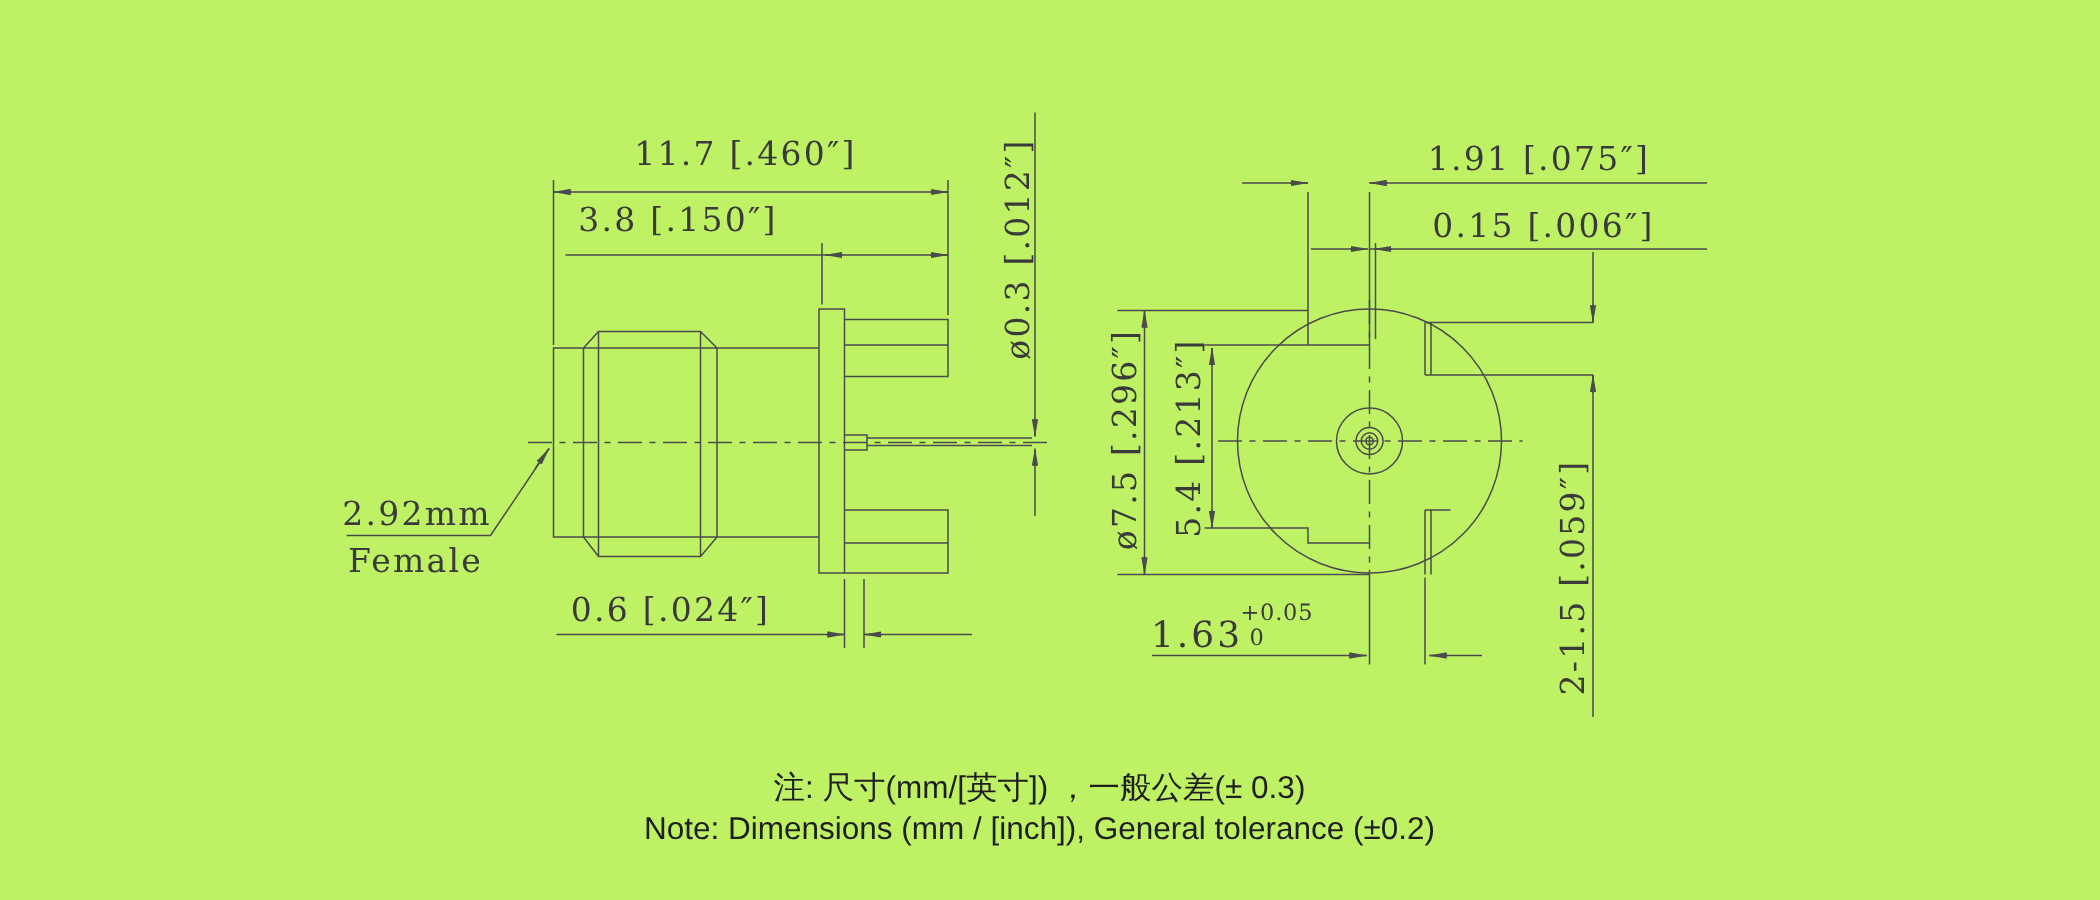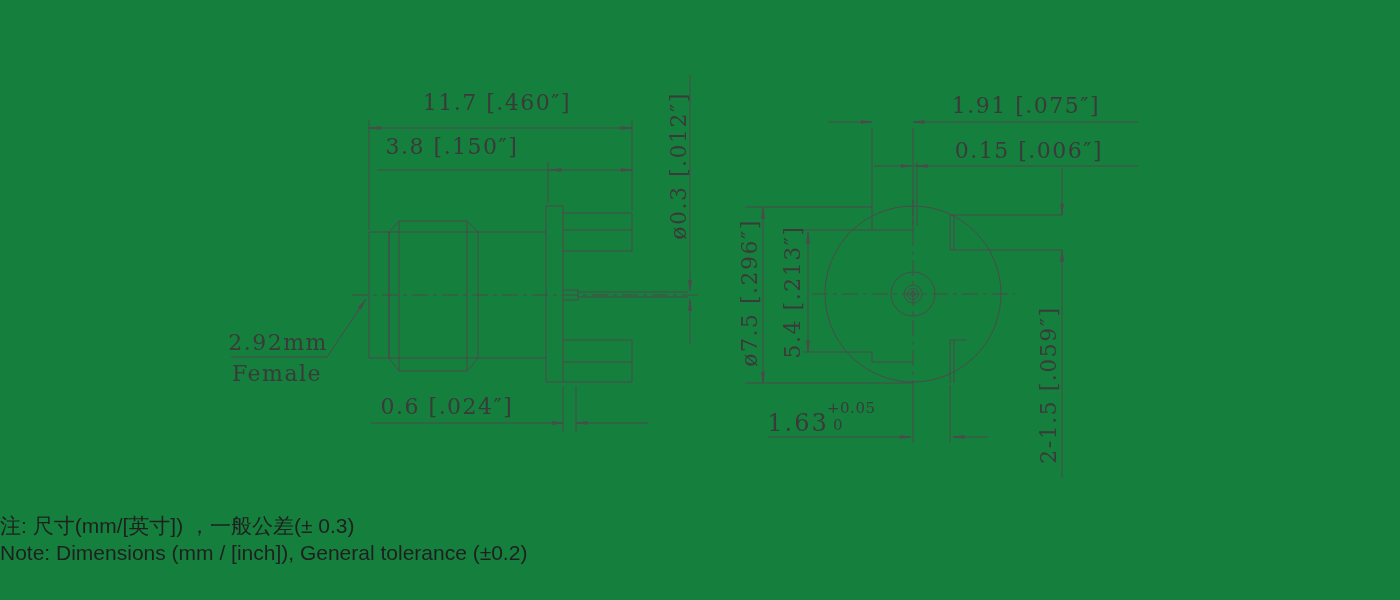--- a/index.html
+++ b/index.html
@@ -1,24 +1,24 @@
 <!DOCTYPE html>
 <html><head>
 <meta charset="utf-8">
 <style>
   html,body{margin:0;padding:0;background:#ffffff;}
-  .canvas{position:relative;width:1400px;height:600px;background:#15803d;overflow:hidden;
+  .canvas{position:relative;width:1400px;height:600px;background:#bef264;overflow:hidden;
           font-family:"Liberation Sans",sans-serif;}
   svg{position:absolute;left:0;top:0;}
   .ln{stroke:#4b4b4b;stroke-width:1;fill:none;}
   .cl{stroke-dasharray:16 5 4 5;}
   svg text{fill:#3a3a3a;font-family:"DejaVu Serif",serif;font-size:22px;letter-spacing:1.5px;}
   svg text.big{font-size:24px;letter-spacing:2px;}
   svg text.small{font-size:15px;letter-spacing:0.5px;}
-  .notes{position:absolute;left:0;right:14px;top:512px;color:#1f1f1f;}
+  .notes{position:absolute;left:0;right:14px;top:512px;text-align:center;color:#1f1f1f;}
   .notes div{font-size:21px;line-height:27px;}
 </style>
 </head>
 <body>
 
 <div class="canvas">
   <svg width="1400" height="600" viewBox="0 0 1400 600">
     <defs>
       <marker id="arr" viewBox="0 0 12 6" refX="11.5" refY="3" markerWidth="12" markerHeight="6" orient="auto" markerUnits="userSpaceOnUse">
         <path d="M0,0.9 L12,3 L0,5.1 Z" fill="#4b4b4b"></path>

